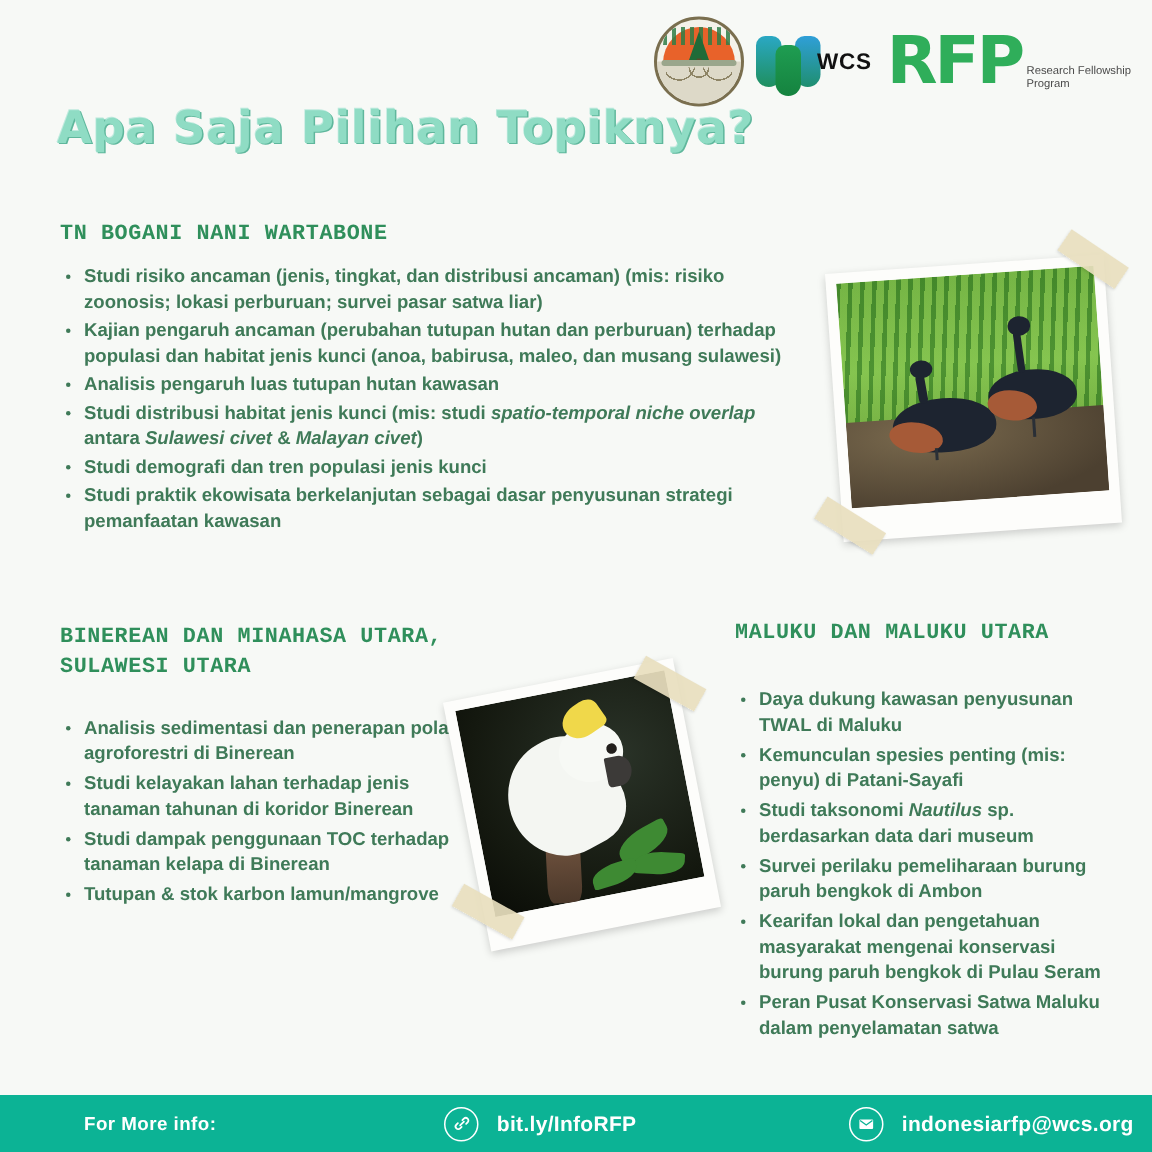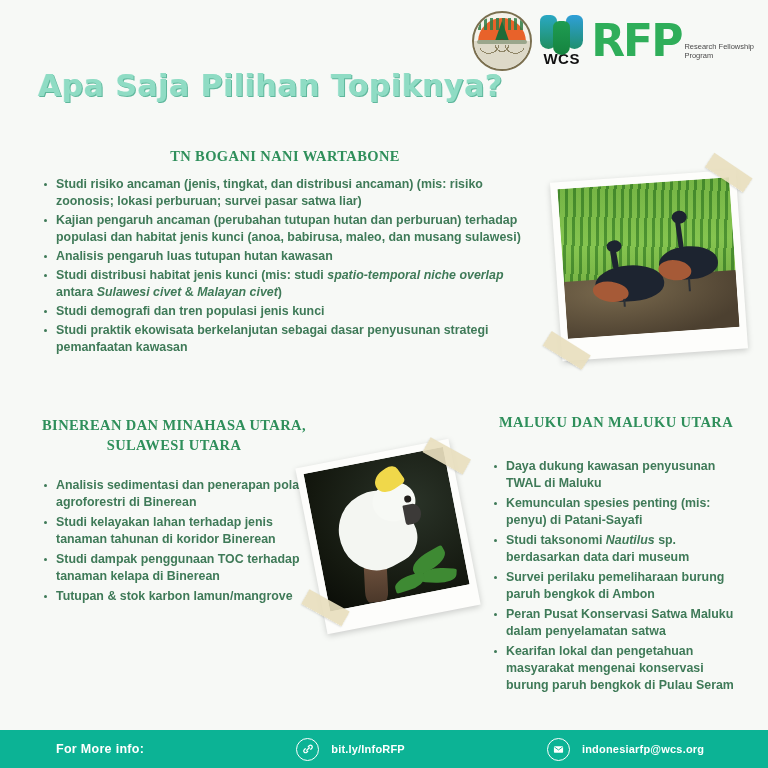--- a/index.html
+++ b/index.html
@@ -85,21 +85,21 @@
     position: absolute;
     left: 50%; bottom: 2px;
     transform: translateX(-50%);
     width: 44px; height: 22px;
     background:
       radial-gradient(circle at 50% 0%, transparent 6px, #8e8566 6px, #8e8566 7px, transparent 7px),
       radial-gradient(circle at 20% -10%, transparent 10px, #8e8566 10px, #8e8566 11px, transparent 11px),
       radial-gradient(circle at 80% -10%, transparent 10px, #8e8566 10px, #8e8566 11px, transparent 11px);
   }
 
-  .logo-wcs { display: flex; flex-direction: column; align-items: center; flex: none; }
+  .logo-wcs { display: flex; align-items: center; flex: none; }
   .logo-wcs .mark { display: flex; }
   .logo-wcs .drop {
     width: 17px; height: 34px;
     border-radius: 9px 9px 9px 9px;
     margin: 0 -2px;
   }
   .logo-wcs .d1 { background: linear-gradient(180deg,#2aa8c4,#1f8f5f); border-radius: 9px 9px 12px 12px; }
   .logo-wcs .d2 { background: linear-gradient(180deg,#1f9d52,#15833f); border-radius: 9px 9px 12px 12px; transform: translateY(6px);}
   .logo-wcs .d3 { background: linear-gradient(180deg,#2f9fd8,#1f8f6f); border-radius: 9px 9px 12px 12px; }
   .logo-wcs .wcs-text {
@@ -138,27 +138,26 @@
     font-weight: bold;
     color: #8fdcc4;
     letter-spacing: .5px;
     text-shadow:
       1px 1px 0 #5fb79c,
       -0.5px -0.5px 0 #bfeade;
   }
 
   
   .section-head {
-    font-family: Liberation Serif, serif;
+    font-family: Liberation Mono, monospace;
     font-size: 14.5px;
     font-weight: bold;
     color: #2f8f5b;
     letter-spacing: .4px;
     line-height: 20px;
-    text-align: center;
   }
   ul.topics {
     list-style: none;
     margin: 10px 0 0 0;
     padding: 0;
   }
   ul.topics li {
     position: relative;
     padding-left: 16px;
     margin-bottom: 2px;
@@ -352,21 +351,21 @@
     letter-spacing: .3px;
   }
   .footer .f-item {
     display: flex;
     align-items: center;
     gap: 12px;
   }
   .footer .f-item.link-item { margin-left: 152px; }
   .footer .f-item.mail-item { margin-left: 142px; }
   .footer .f-text {
-    font-size: 11px;
+    font-size: 14px;
     font-weight: bold;
     letter-spacing: .2px;
   }
   .ring-icon {
     width: 21px; height: 21px;
     border: 1.4px solid #ffffff;
     border-radius: 50%;
     display: flex;
     align-items: center;
     justify-content: center;
@@ -461,24 +460,24 @@
       <li>
         <span>Kemunculan spesies penting (mis: penyu) di Patani-Sayafi</span>
       </li>
       <li>
         <span>Studi taksonomi <i>Nautilus</i> sp. berdasarkan data dari museum</span>
       </li>
       <li>
         <span>Survei perilaku pemeliharaan burung paruh bengkok di Ambon</span>
       </li>
       <li>
+        <span>Kearifan lokal dan pengetahuan masyarakat mengenai konservasi burung paruh bengkok di Pulau Seram</span>
+      </li>
+      <li>
         <span>Peran Pusat Konservasi Satwa Maluku dalam penyelamatan satwa</span>
-      </li>
-      <li>
-        <span>Kearifan lokal dan pengetahuan masyarakat mengenai konservasi burung paruh bengkok di Pulau Seram</span>
       </li>
     </ul>
   </div>
 
   <div class="polaroid" id="photo-maleo">
     <div class="photo">
       <div class="scene-maleo">
         <div class="grass"></div>
         <div class="soil"></div>
         <div class="bird" style="left:18%; top:54%; width:40%; height:24%;">

